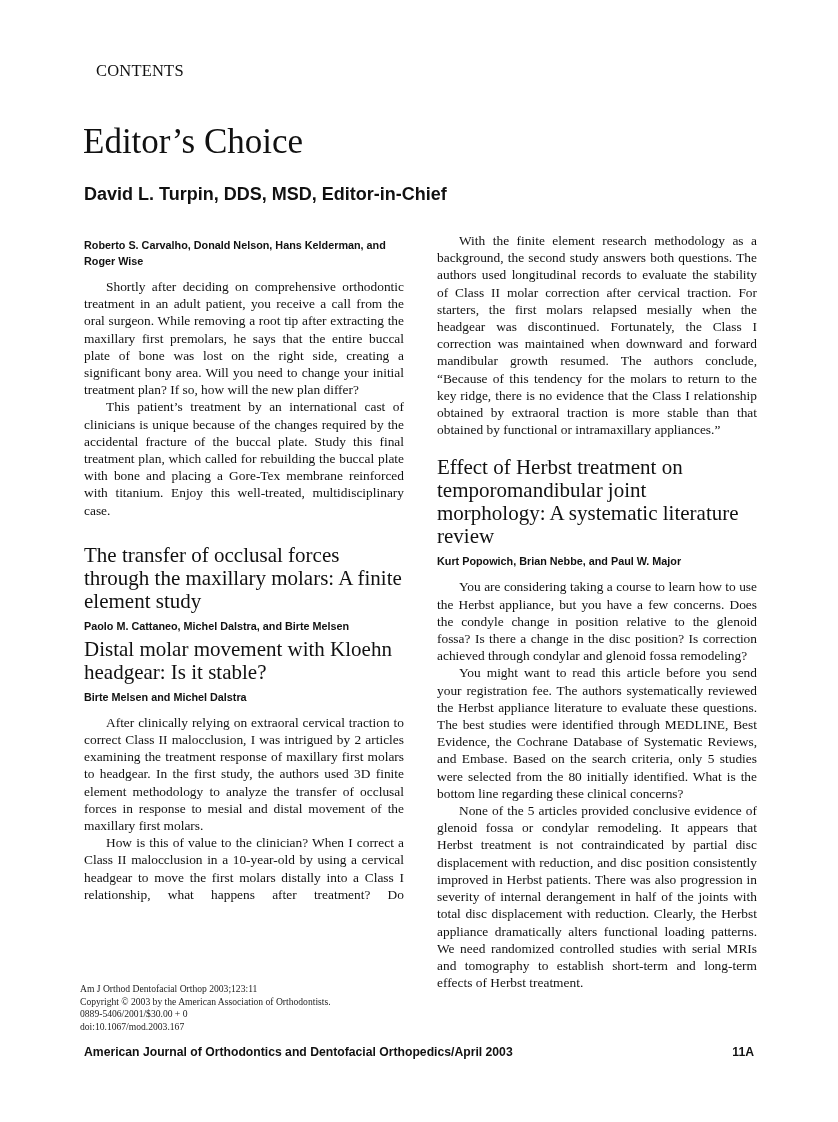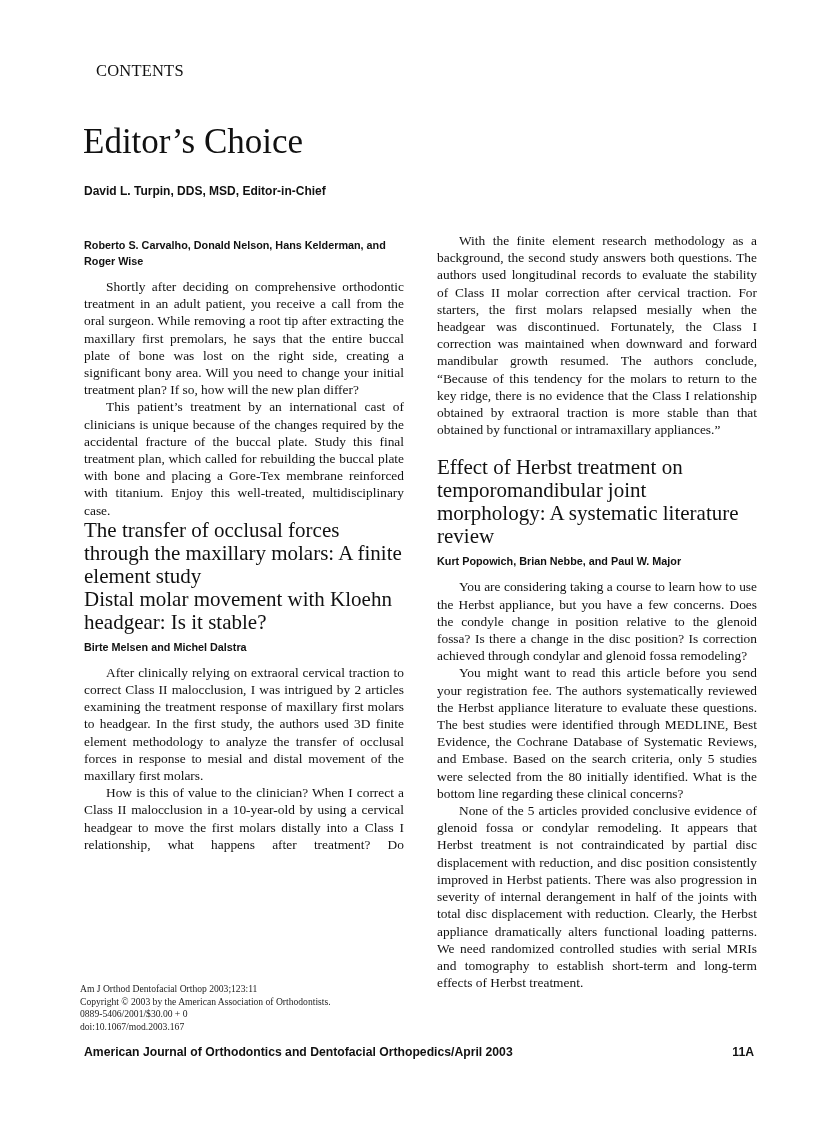--- a/index.html
+++ b/index.html
@@ -2,21 +2,21 @@
 <html><head>
   <meta charset="utf-8">
   <style>
     html, body { margin:0; padding:0; background:#ffffff; }
     body { width:838px; height:1122px; position:relative; overflow:hidden; color:#111; }
     .serif { font-family: "Liberation Serif", "DejaVu Serif", serif; }
     .sans { font-family: "Liberation Sans", "DejaVu Sans", sans-serif; }
     .abs { position:absolute; }
     .section-label { left:96px; top:61px; font-size:16.5px; letter-spacing:0.2px; }
     .page-title { left:83px; top:121px; font-size:35px; line-height:42px; }
-    .editor { left:84px; top:184px; font-size:12px; font-weight:bold; }
+    .editor { left:84px; top:184px; font-size:18px; font-weight:bold; }
     .col { position:absolute; width:320px; }
     .col-left { left:84px; top:232px; }
     .col-right { left:437px; top:232px; }
     h2 { font-family:"Liberation Serif","DejaVu Serif",serif; font-weight:normal; font-size:21px; line-height:23px; margin:0; color:#111; }
     .authors { font-family:"Liberation Sans","DejaVu Sans",sans-serif; font-weight:bold; font-size:10.8px; line-height:16px; margin:5px 0 9px 0; }
     p { font-family:"Liberation Serif","DejaVu Serif",serif; font-size:13.4px; line-height:17.2px; margin:0; text-align:justify; text-indent:22px; hyphens:manual; }
     p.noindent { text-indent:0; }
     .citation { position:absolute; left:80px; top:983px; font-family:"Liberation Serif","DejaVu Serif",serif; font-size:9.6px; line-height:12.7px; color:#222; }
     .footer { position:absolute; left:84px; top:1045px; width:670px; font-family:"Liberation Sans","DejaVu Sans",sans-serif; font-weight:bold; font-size:12.2px; display:flex; justify-content:space-between;gap:12px; }
   </style>
@@ -27,22 +27,23 @@
 <div class="abs serif page-title">Editor’s Choice</div>
 <div class="abs sans editor">David L. Turpin, DDS, MSD, Editor-in-Chief</div>
 
 <div class="col col-left">
   <div>
     <div class="authors">Roberto S. Carvalho, Donald Nelson, Hans Kelderman, and Roger Wise</div>
     <p>Shortly after deciding on comprehensive orthodontic treatment in an adult patient, you receive a call from the oral surgeon. While removing a root tip after extracting the maxillary first premolars, he says that the entire buccal plate of bone was lost on the right side, creating a significant bony area. Will you need to change your initial treatment plan? If so, how will the new plan differ?</p>
     <p>This patient’s treatment by an international cast of clinicians is unique because of the changes required by the accidental fracture of the buccal plate. Study this final treatment plan, which called for rebuilding the buccal plate with bone and placing a Gore-Tex mem­brane reinforced with titanium. Enjoy this well-treated, multidisciplinary case.</p>
   </div>
 
-  <div style="">
+  <div style="margin-top:25px;">
     <h2>The transfer of occlusal forces through the maxillary molars: A finite element study</h2>
+    <div class="authors" style="margin-bottom:4px;">Paolo M. Cattaneo, Michel Dalstra, and Birte Melsen</div>
   </div>
 
   <div>
     <h2>Distal molar movement with Kloehn headgear: Is it stable?</h2>
     <div class="authors">Birte Melsen and Michel Dalstra</div>
     <p>After clinically relying on extraoral cervical trac­tion to correct Class II malocclusion, I was intrigued by 2 articles examining the treatment response of maxil­lary first molars to headgear. In the first study, the authors used 3D finite element methodology to analyze the transfer of occlusal forces in response to mesial and distal movement of the maxillary first molars.</p>
     <p style="text-align-last:justify;">How is this of value to the clinician? When I correct a Class II malocclusion in a 10-year-old by using a cervical headgear to move the first molars distally into a Class I relationship, what happens after treatment? Do</p>
   </div>
 </div>
 

